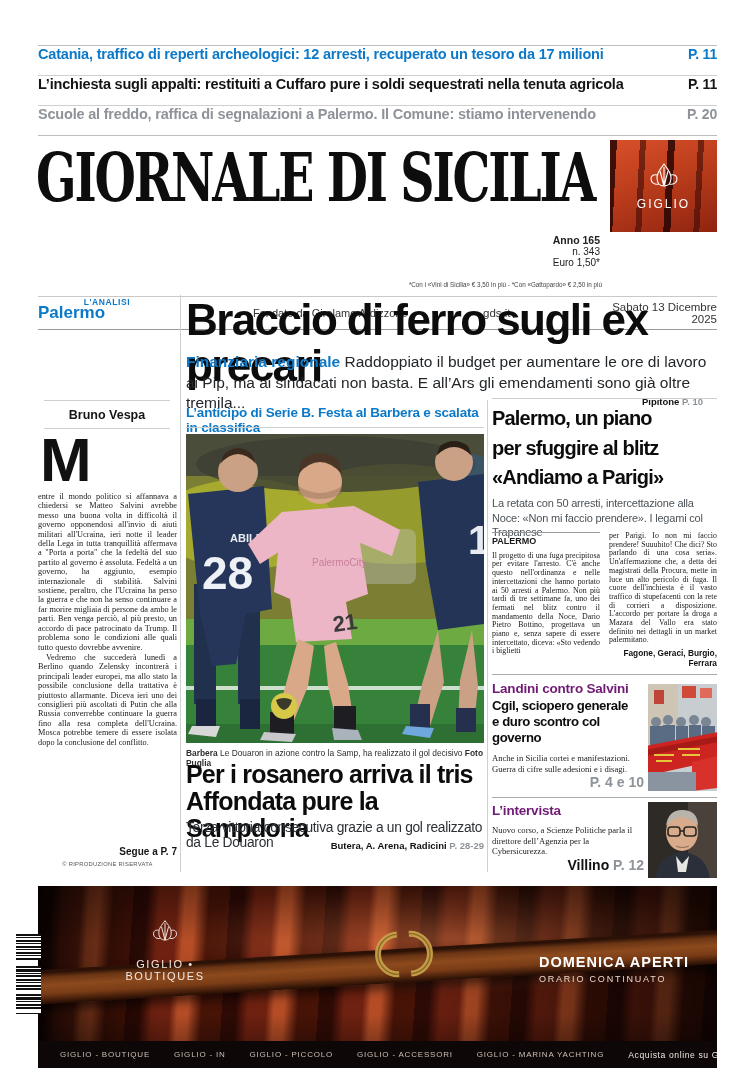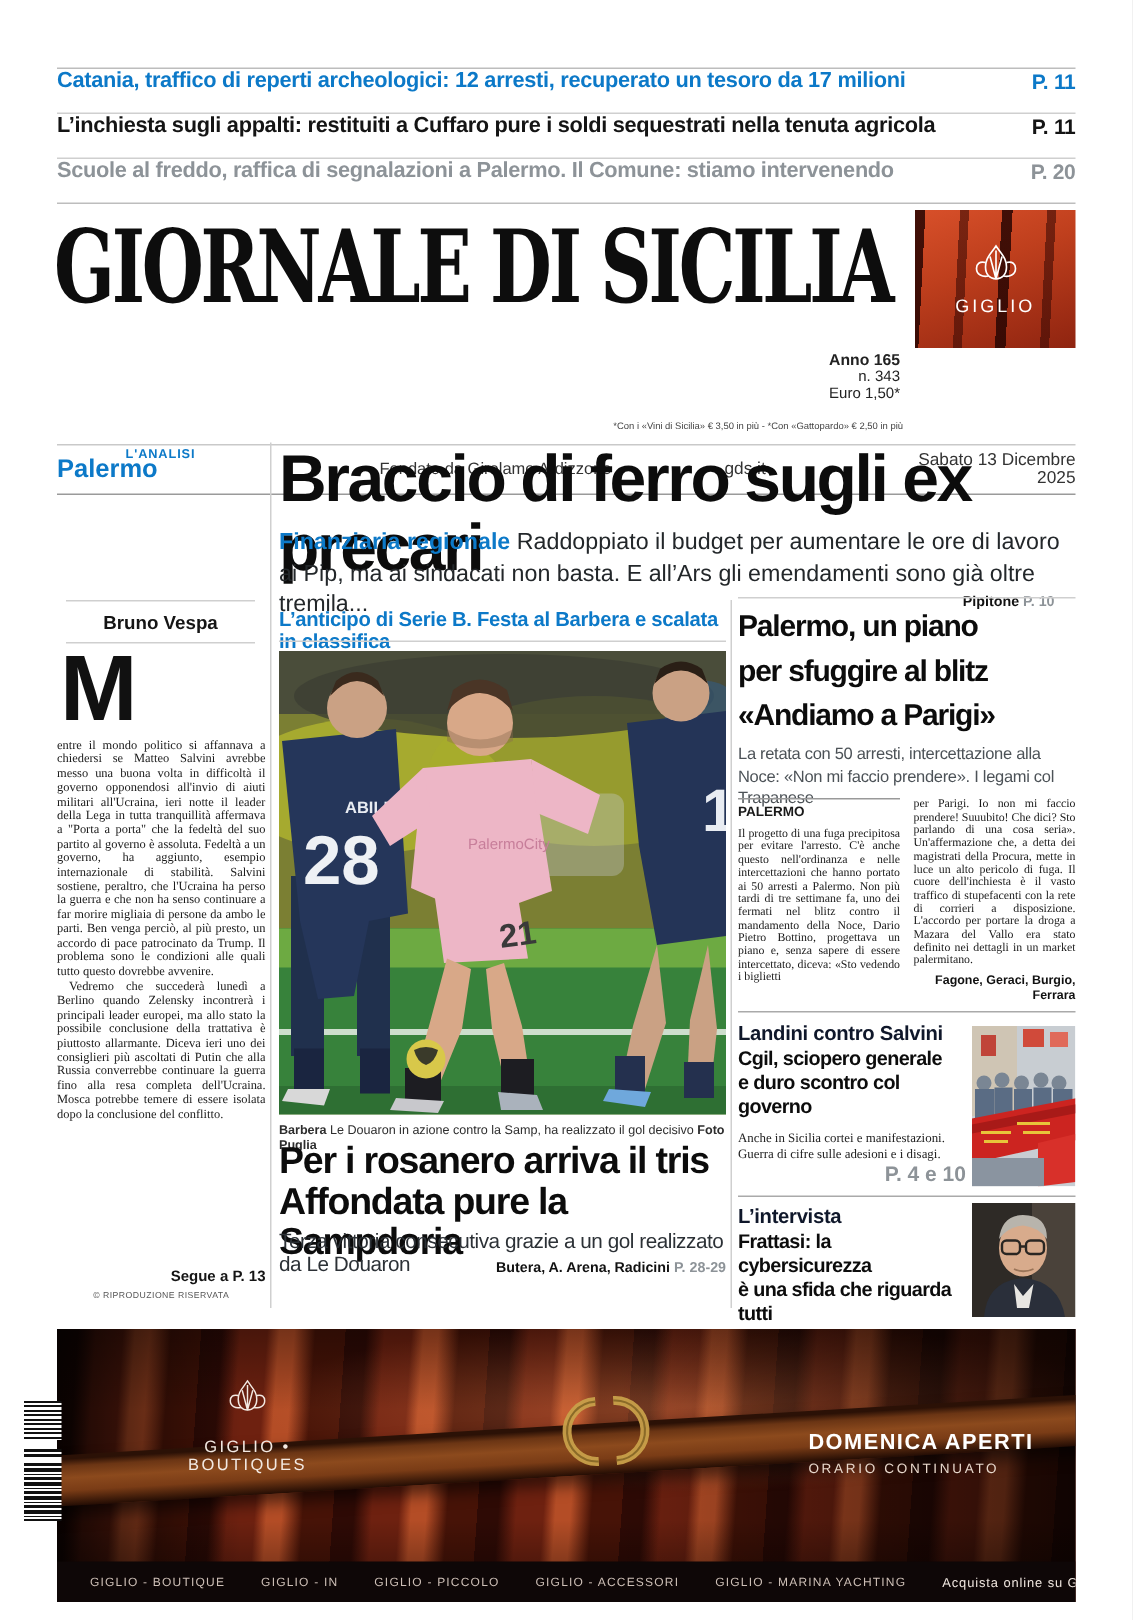--- a/index.html
+++ b/index.html
@@ -103,21 +103,21 @@
   .bz-hl { left:492px; top:404px; width:228px; font-weight:bold; font-size:20px; line-height:29.5px; letter-spacing:-0.8px; color:#0c0c0c; white-space:pre-line; }
   .bz-deck { left:492px; top:496px; width:225px; font-size:11px; line-height:14.5px; color:#4c5257; letter-spacing:-0.2px; }
   .bz-cols { left:492px; top:532px; width:225px; height:138px; overflow:hidden; display:flex; gap:9px; }
   .bz-col { width:108px; font-family:"Liberation Serif", serif; font-size:7.9px; line-height:8.7px; text-align:justify; color:#191919; }
   .bz-col .dl { font-family:"Liberation Sans",sans-serif; font-weight:bold; font-size:9px; border-top:1px solid #999; padding-top:4px; margin-bottom:6px; }
   .bz-by { text-align:right; font-family:"Liberation Sans",sans-serif; font-size:8.3px; margin-top:3px; line-height:10px; }
 
   .sec-rule { left:492px; width:225px; background:#aaa; height:1px; }
 
   
-  .news-kick { color:#0f172a; font-weight:bold; font-size:13.5px; letter-spacing:-0.2px; }
+  .news-kick { color:#701a75; font-weight:bold; font-size:13.5px; letter-spacing:-0.2px; }
   .news-hl { font-weight:bold; font-size:13.2px; line-height:16px; letter-spacing:-0.4px; color:#0c0c0c; white-space:pre-line; margin-top:2px; }
   .news-deck { font-family:"Liberation Serif", serif; font-size:8.6px; line-height:10.5px; color:#222; margin-top:7px; }
   .news-page { text-align:right; font-weight:bold; font-size:14px; color:#8d9398; }
   .cg-txt { left:492px; top:681px; width:152px; }
   .cg-photo { left:648px; top:684px; width:69px; height:107px; overflow:hidden; }
   .iv-txt { left:492px; top:803px; width:152px; }
   .iv-photo { left:648px; top:802px; width:69px; height:76px; overflow:hidden; }
 
   
   .ad {
@@ -222,21 +222,21 @@
 
   <div class="abs an-label">L'ANALISI</div>
   <div class="abs hrule an-r1"></div>
   <div class="abs an-author">Bruno Vespa</div>
   <div class="abs hrule an-r2"></div>
   <div class="abs an-drop">M</div>
   <div class="abs an-body">
     <p>entre il mondo politico si affannava a chiedersi se Matteo Salvini avrebbe messo una buona volta in difficoltà il governo opponendosi all'invio di aiuti militari all'Ucraina, ieri notte il leader della Lega in tutta tranquillità affermava a "Porta a porta" che la fedeltà del suo partito al governo è assoluta. Fedeltà a un governo, ha aggiunto, esempio internazionale di stabilità. Salvini sostiene, peraltro, che l'Ucraina ha perso la guerra e che non ha senso continuare a far morire migliaia di persone da ambo le parti. Ben venga perciò, al più presto, un accordo di pace patrocinato da Trump. Il problema sono le condizioni alle quali tutto questo dovrebbe avvenire.</p>
     <p>Vedremo che succederà lunedì a Berlino quando Zelensky incontrerà i principali leader europei, ma allo stato la possibile conclusione della trattativa è piuttosto allarmante. Diceva ieri uno dei consiglieri più ascoltati di Putin che alla Russia converrebbe continuare la guerra fino alla resa completa dell'Ucraina. Mosca potrebbe temere di essere isolata dopo la conclusione del conflitto.</p>
   </div>
-  <div class="abs an-more">Segue a P. 13</div>
+  <div class="abs an-more">Segue a P. 7</div>
   <div class="abs an-copy">© RIPRODUZIONE RISERVATA</div>
 
   <div class="abs sp-kick">L’anticipo di Serie B. Festa al Barbera e scalata in classifica</div>
   <div class="abs hrule sp-krule"></div>
 
   <div class="abs sp-photo">
     <svg width="298" height="309" viewBox="0 0 298 309">
 
       <rect x="0" y="0" width="298" height="185" fill="#7b7f33"></rect>
       <rect x="0" y="0" width="298" height="42" fill="#4a4d3a"></rect>
@@ -368,22 +368,20 @@
       </g>
       <path d="M44 78 L69 72 L69 104 L44 107 Z" fill="#d8302a"></path>
       <rect x="0" y="88" width="48" height="19" fill="#8a94a0"></rect>
     </svg>
   </div>
 
   <div class="abs sec-rule" style="top:797px;"></div>
 
   <div class="abs iv-txt">
     <div class="news-kick">L’intervista</div>
-    <div class="news-hl">Frattasi: la cybersicurezza
-è una sfida che riguarda tutti</div>
     <div class="news-deck">Nuovo corso, a Scienze Politiche parla il direttore dell’Agenzia per la Cybersicurezza.</div>
     <div class="news-page">
       <span style="color:#111;" class="by-name">Villino</span>
       <span class="by-page">P. 12</span>
     </div>
   </div>
   <div class="abs iv-photo">
     <svg width="69" height="76" viewBox="0 0 69 76">
       <rect width="69" height="76" fill="#2e2a26"></rect>
       <rect x="40" y="0" width="29" height="76" fill="#4a423a"></rect>

